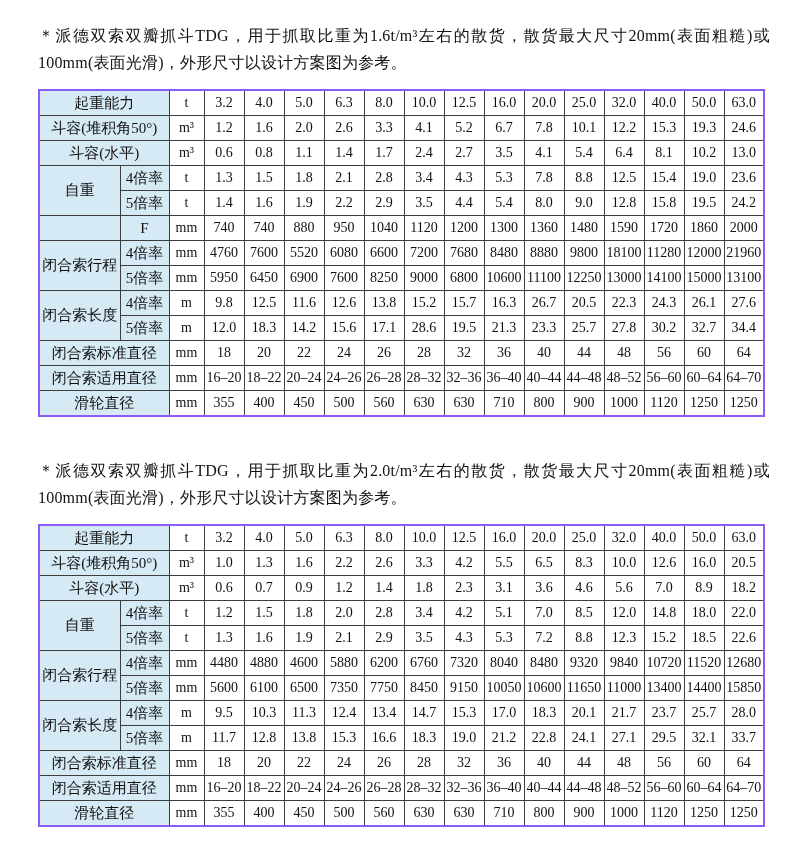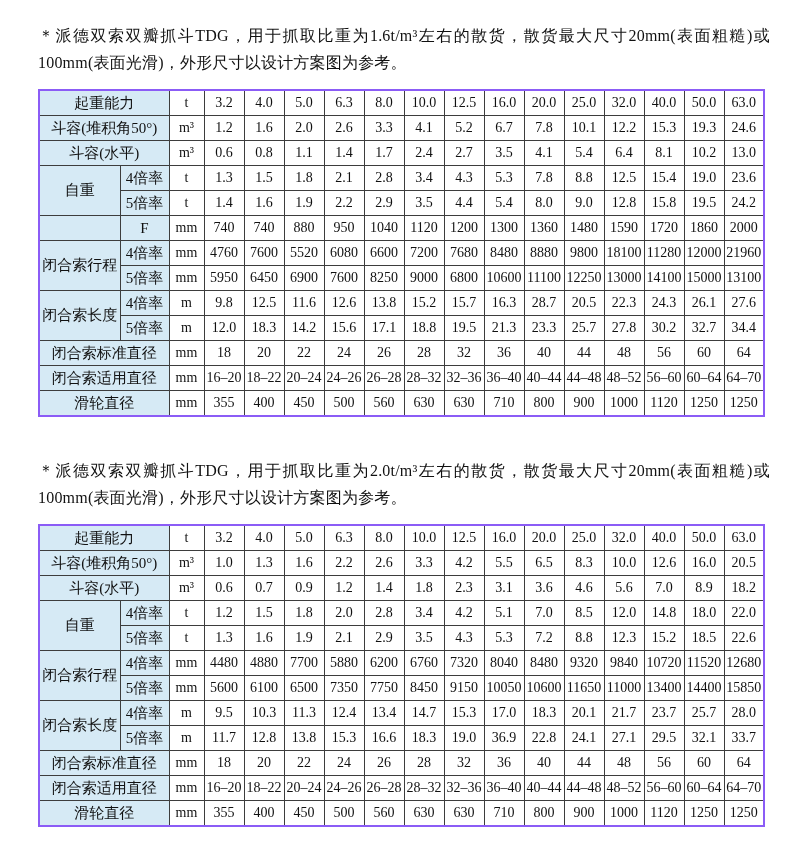--- a/index.html
+++ b/index.html
@@ -238,36 +238,36 @@
             <td class="lbl">4倍率</td>
             <td class="unit">m</td>
             <td class="val">9.8</td>
             <td class="val">12.5</td>
             <td class="val">11.6</td>
             <td class="val">12.6</td>
             <td class="val">13.8</td>
             <td class="val">15.2</td>
             <td class="val">15.7</td>
             <td class="val">16.3</td>
-            <td class="val">28.7</td>
+            <td class="val">26.7</td>
             <td class="val">20.5</td>
             <td class="val">22.3</td>
             <td class="val">24.3</td>
             <td class="val">26.1</td>
             <td class="val">27.6</td>
           </tr>
           <tr>
             <td class="lbl">5倍率</td>
             <td class="unit">m</td>
             <td class="val">12.0</td>
             <td class="val">18.3</td>
             <td class="val">14.2</td>
             <td class="val">15.6</td>
             <td class="val">17.1</td>
-            <td class="val">18.8</td>
+            <td class="val">28.6</td>
             <td class="val">19.5</td>
             <td class="val">21.3</td>
             <td class="val">23.3</td>
             <td class="val">25.7</td>
             <td class="val">27.8</td>
             <td class="val">30.2</td>
             <td class="val">32.7</td>
             <td class="val">34.4</td>
           </tr>
           <tr>
@@ -441,21 +441,21 @@
             <td class="val">15.2</td>
             <td class="val">18.5</td>
             <td class="val">22.6</td>
           </tr>
           <tr>
             <td class="lbl" rowspan="2">闭合索行程</td>
             <td class="lbl">4倍率</td>
             <td class="unit">mm</td>
             <td class="val">4480</td>
             <td class="val">4880</td>
-            <td class="val">7700</td>
+            <td class="val">4600</td>
             <td class="val">5880</td>
             <td class="val">6200</td>
             <td class="val">6760</td>
             <td class="val">7320</td>
             <td class="val">8040</td>
             <td class="val">8480</td>
             <td class="val">9320</td>
             <td class="val">9840</td>
             <td class="val">10720</td>
             <td class="val">11520</td>
@@ -501,21 +501,21 @@
           <tr>
             <td class="lbl">5倍率</td>
             <td class="unit">m</td>
             <td class="val">11.7</td>
             <td class="val">12.8</td>
             <td class="val">13.8</td>
             <td class="val">15.3</td>
             <td class="val">16.6</td>
             <td class="val">18.3</td>
             <td class="val">19.0</td>
-            <td class="val">36.9</td>
+            <td class="val">21.2</td>
             <td class="val">22.8</td>
             <td class="val">24.1</td>
             <td class="val">27.1</td>
             <td class="val">29.5</td>
             <td class="val">32.1</td>
             <td class="val">33.7</td>
           </tr>
           <tr>
             <td class="lbl" colspan="2">闭合索标准直径</td>
             <td class="unit">mm</td>

